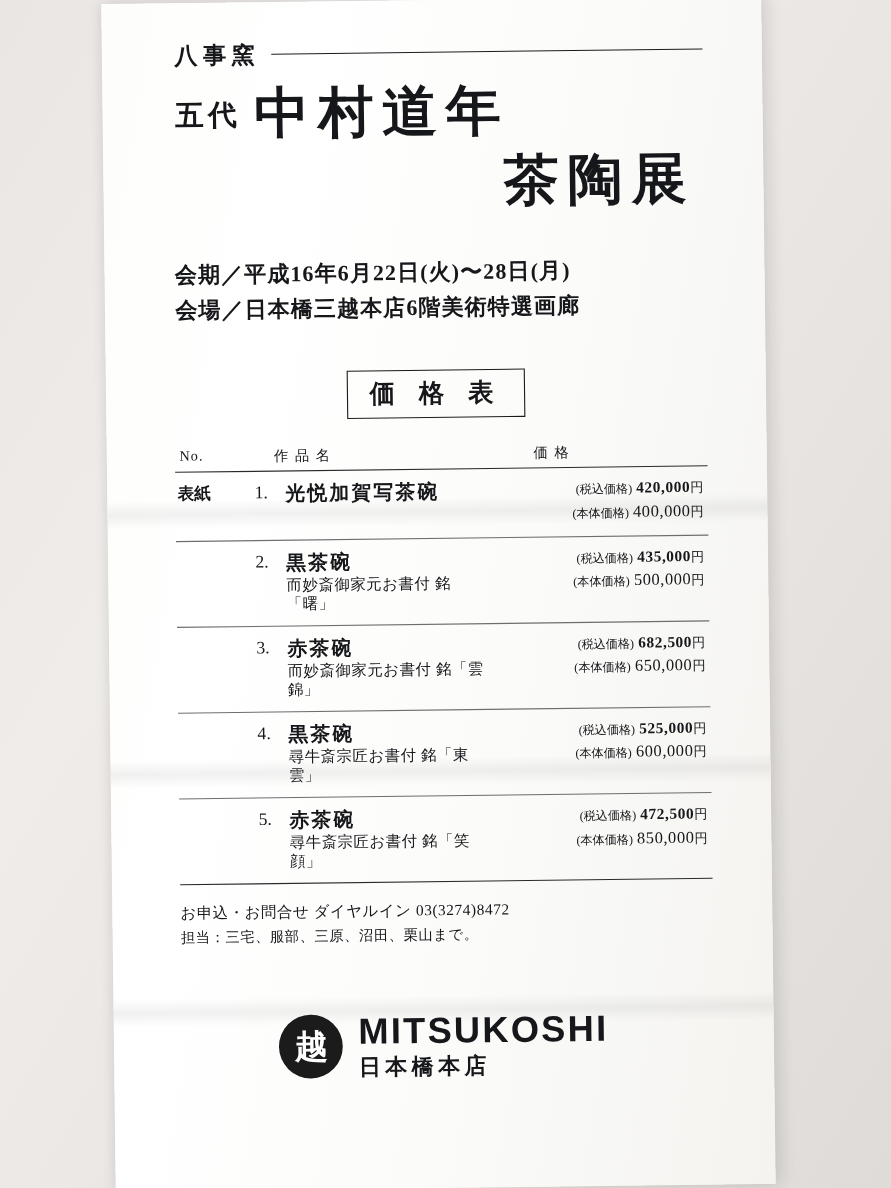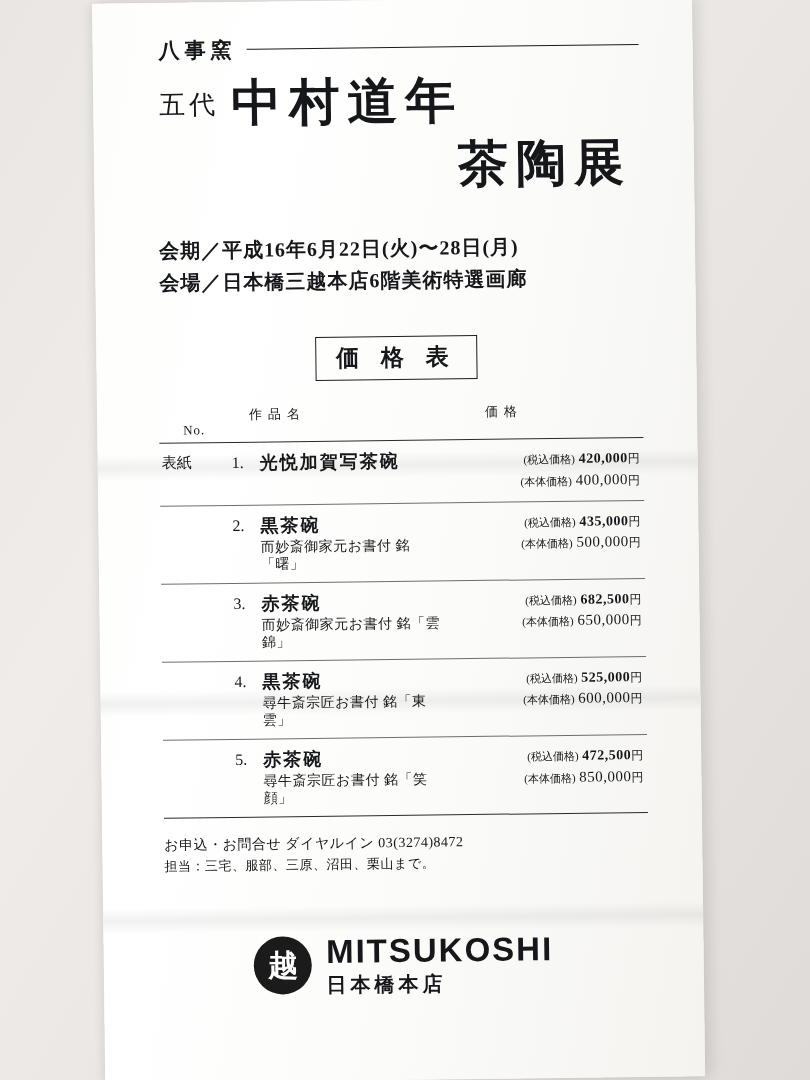--- a/index.html
+++ b/index.html
@@ -55,21 +55,21 @@
   .kiln-rule{
     flex:1;height:1px;background:#1b1b1b;margin-left:10px;margin-right:6px;
     margin-bottom:2px;
   }
 
   .title-row{
     display:flex;align-items:flex-end;
     margin-top:14px;padding-left:18px;
   }
   .gen{
-    font-size:26px;font-weight:normal;letter-spacing:4px;
+    font-size:26px;font-weight:bold;letter-spacing:4px;
     margin-right:12px;margin-bottom:6px;
   }
   .name{
     font-size:50px;font-weight:bold;letter-spacing:8px;
     line-height:1;
   }
   .title2{
     text-align:right;
     font-size:50px;font-weight:bold;letter-spacing:8px;
     margin-top:14px;padding-right:14px;line-height:1;
@@ -93,33 +93,33 @@
 
   .tbl{
     margin-top:24px;
     padding:0 6px 0 14px;
   }
   .thead{
     display:flex;
     font-size:13px;
     padding:0 8px 4px 4px;
   }
-  .th-no{width:62px;text-align:center;letter-spacing:1px;margin-top:16px;}
+  .th-no{width:62px;text-align:left;letter-spacing:1px;}
   .th-name{flex:1;text-align:left;padding-left:24px;letter-spacing:6px;}
   .th-price{width:150px;text-align:left;letter-spacing:6px;}
 
   .hr{height:1px;background:#2a2a2a;}
   .hr.thin{height:1px;background:#555;opacity:.85;}
 
   .row{
     display:flex;
     padding:9px 2px 9px 2px;
     align-items:flex-start;
   }
-  .c-cover{width:48px;font-size:15px;font-weight:normal;letter-spacing:0px;padding-top:1px;}
+  .c-cover{width:48px;font-size:15px;font-weight:bold;letter-spacing:0px;padding-top:1px;}
   .c-no{width:34px;text-align:right;font-size:16px;padding-top:2px;}
   .c-item{flex:1;padding-left:16px;}
   .item-main{font-size:18px;font-weight:bold;letter-spacing:2px;line-height:1.25;}
   .item-sub{font-size:14px;letter-spacing:0.5px;margin-top:3px;line-height:1.2;}
   .c-price{width:190px;text-align:right;padding-right:2px;}
   .p-line{white-space:nowrap;font-size:15px;line-height:1.45;}
   .p-tag{font-size:11px;letter-spacing:0;}
   .p-num{font-size:14px;font-weight:bold;letter-spacing:0.5px;}
   .p-yen{font-size:12px;}
   .p-line.sub .p-num{font-size:15px;font-weight:normal;}

